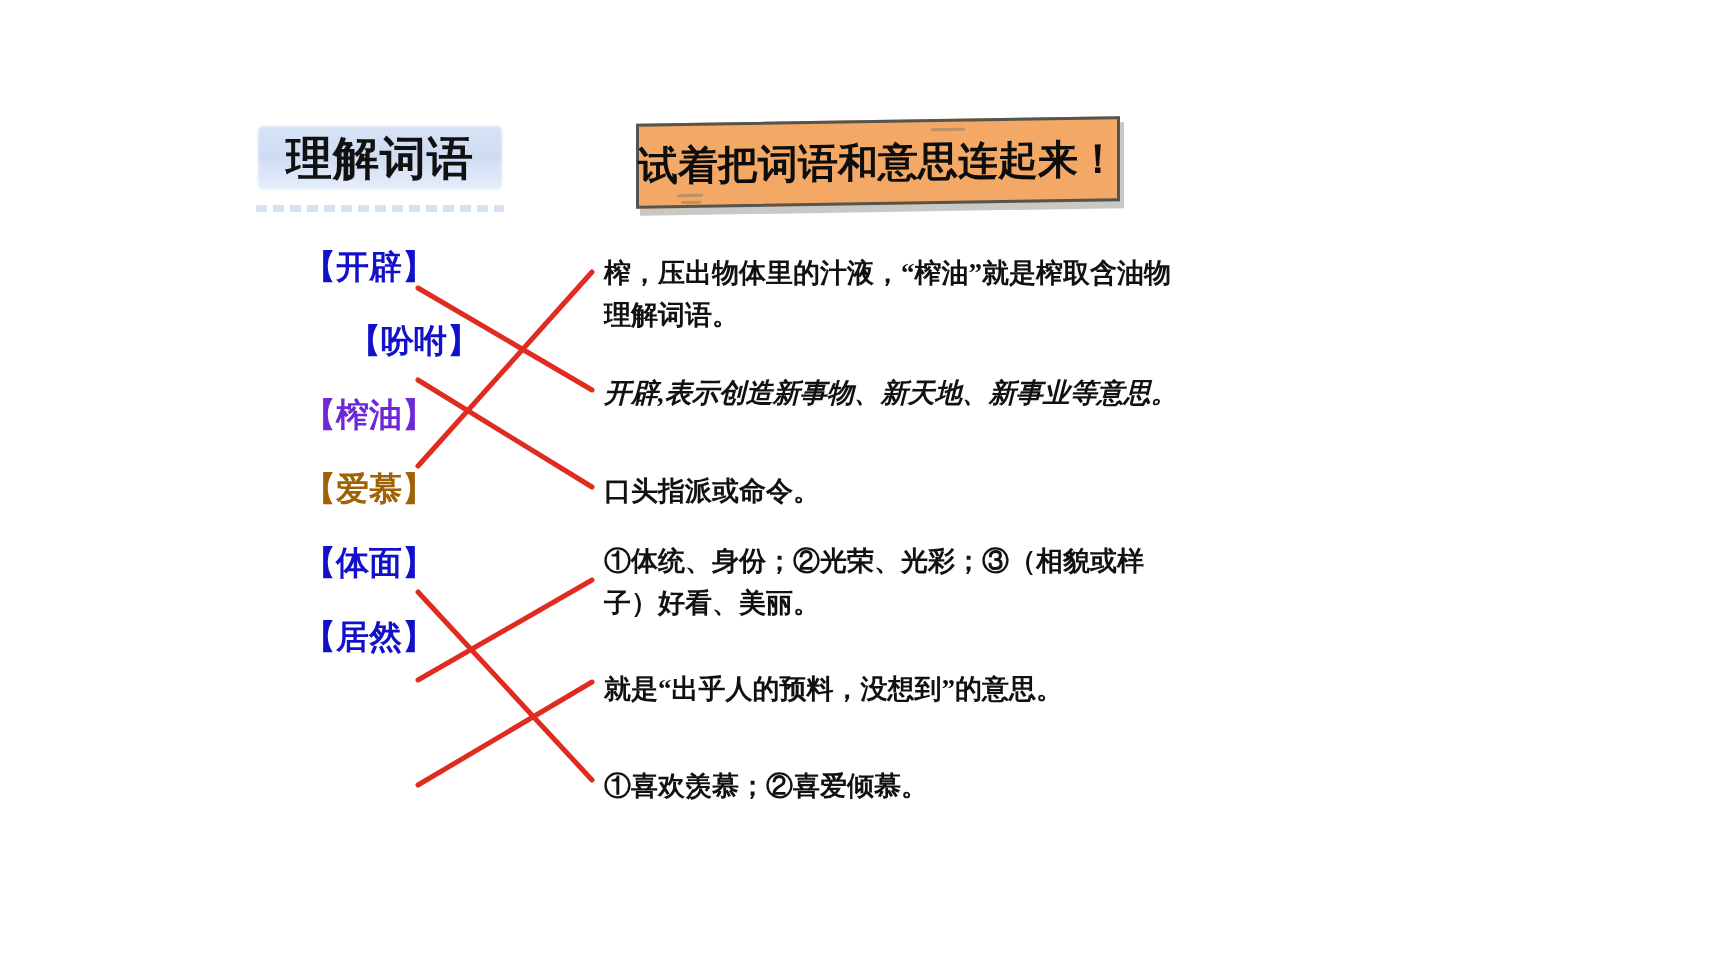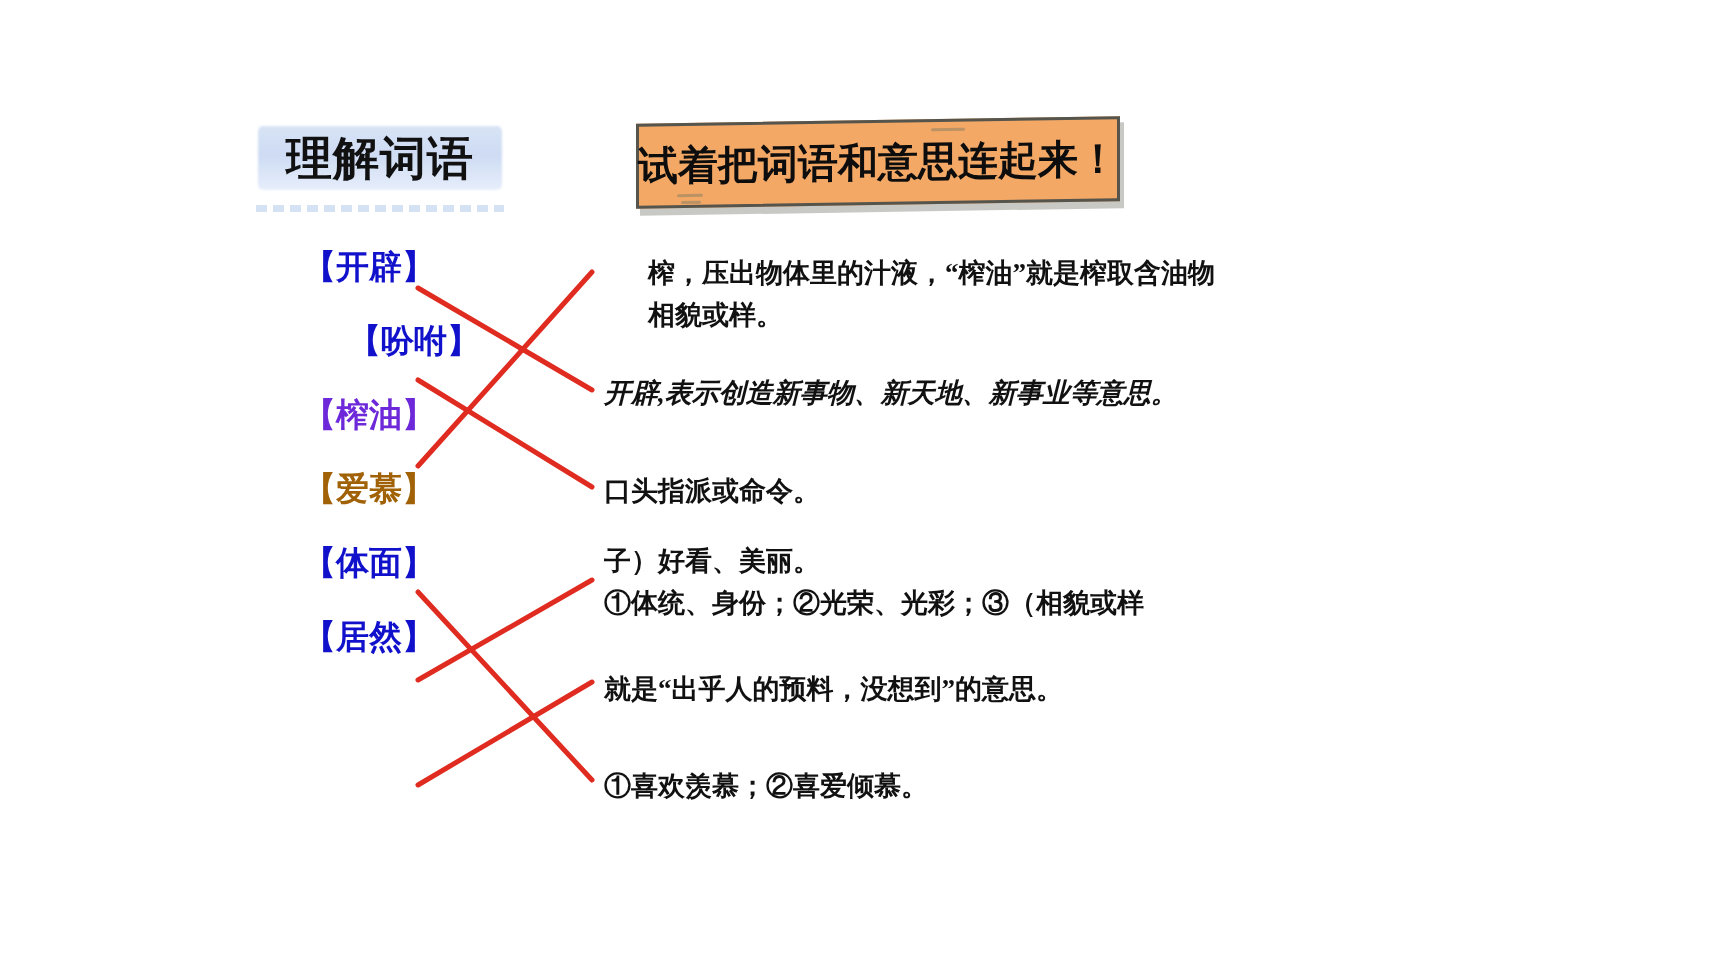--- a/index.html
+++ b/index.html
@@ -177,33 +177,33 @@
   <div id="word-column">
       <div class="word-item" style="left: 303px; top: 245px; color: rgb(17, 17, 204);">【开辟】</div>
       <div class="word-item" style="left: 303px; top: 319px; color: rgb(17, 17, 204); margin-left: 45px;">【吩咐】</div>
       <div class="word-item" style="left: 303px; top: 393px; color: #6d28d9;">【榨油】</div>
       <div class="word-item" style="left: 303px; top: 467px; color: #a16207;">【爱慕】</div>
       <div class="word-item" style="left: 303px; top: 541px; color: rgb(17, 17, 204);">【体面】</div>
       <div class="word-item" style="left: 303px; top: 615px; color: rgb(17, 17, 204);">【居然】</div>
     </div>
 
   <div id="definition-column">
-      <div class="def-item" style="left: 604px; top: 252px; margin-left: 44px;">
+      <div class="def-item" style="left: 604px; top: 252px;">
         <div>榨，压出物体里的汁液，“榨油”就是榨取含油物</div>
-        <div>相貌或样。</div>
+        <div>理解词语。</div>
       </div>
       <div class="def-item" style="left: 604px; top: 372px; font-style: italic;">
         <div>开辟,表示创造新事物、新天地、新事业等意思。</div>
       </div>
       <div class="def-item" style="left: 604px; top: 470px;">
         <div>口头指派或命令。</div>
       </div>
       <div class="def-item" style="left: 604px; top: 540px;">
+        <div>①体统、身份；②光荣、光彩；③（相貌或样</div>
         <div>子）好看、美丽。</div>
-        <div>①体统、身份；②光荣、光彩；③（相貌或样</div>
       </div>
       <div class="def-item" style="left: 604px; top: 668px;">
         <div>就是“出乎人的预料，没想到”的意思。</div>
       </div>
       <div class="def-item" style="left: 604px; top: 765px;">
         <div>①喜欢羡慕；②喜爱倾慕。</div>
       </div>
     </div>
 
 </div>

